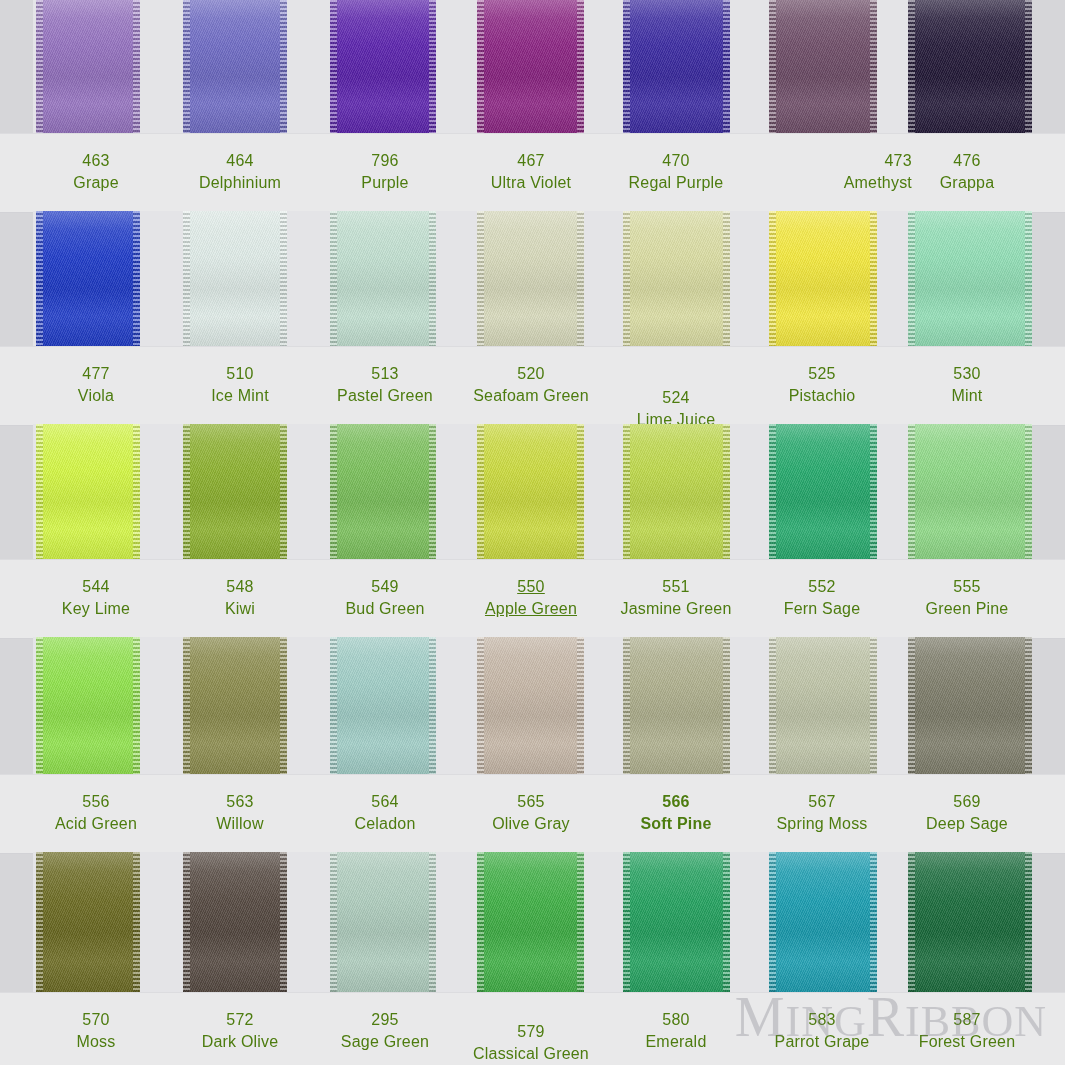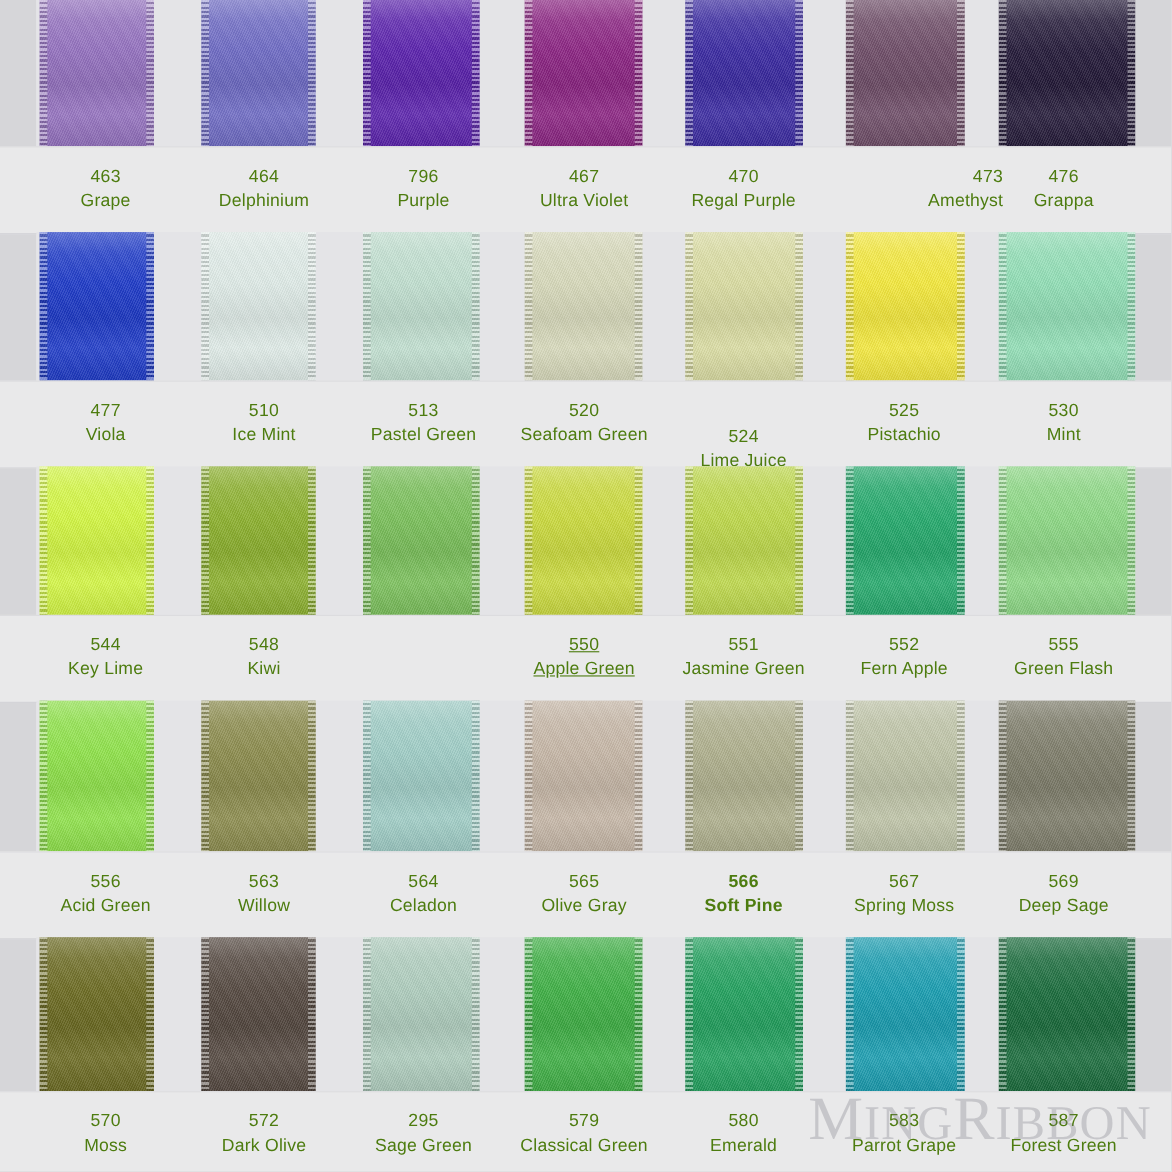--- a/index.html
+++ b/index.html
@@ -313,35 +313,39 @@
       </div>
       <div class="label-band" style="top: 559px; height: 78px;">
         <div class="label" style="left: 6px; top: 16px; width: 180px;">
           <span class="code">544</span>
           <span class="name">Key Lime</span>
         </div>
         <div class="label" style="left: 150px; top: 16px; width: 180px;">
           <span class="code">548</span>
           <span class="name">Kiwi</span>
         </div>
+        <div class="label" style="left: 295px; top: 16px; width: 180px;">
+          <span class="code">549</span>
+          <span class="name">Bud Green</span>
+        </div>
         <div class="label" style="left: 441px; top: 16px; width: 180px; text-decoration: underline;">
           <span class="code">550</span>
           <span class="name">Apple Green</span>
         </div>
         <div class="label" style="left: 586px; top: 16px; width: 180px;">
           <span class="code">551</span>
           <span class="name">Jasmine Green</span>
         </div>
         <div class="label" style="left: 732px; top: 16px; width: 180px;">
           <span class="code">552</span>
-          <span class="name">Fern Apple</span>
+          <span class="name">Fern Sage</span>
         </div>
         <div class="label" style="left: 877px; top: 16px; width: 180px;">
           <span class="code">555</span>
-          <span class="name">Green Flash</span>
+          <span class="name">Green Pine</span>
         </div>
       </div>
       <div class="swatch-band" style="top: 637px; height: 137px;">
         <div class="ribbon" title="556 Acid Green" style="left: 3px; width: 104px; background: rgb(142, 224, 74);">
           <div class="weave"></div>
           <div class="sheen"></div>
           <div class="edgeL"></div>
           <div class="edgeR"></div>
         </div>
         <div class="ribbon" title="563 Willow" style="left: 150px; width: 104px; background: rgb(138, 138, 76);">
@@ -461,21 +465,21 @@
           <span class="name">Moss</span>
         </div>
         <div class="label" style="left: 150px; top: 16px; width: 180px;">
           <span class="code">572</span>
           <span class="name">Dark Olive</span>
         </div>
         <div class="label" style="left: 295px; top: 16px; width: 180px;">
           <span class="code">295</span>
           <span class="name">Sage Green</span>
         </div>
-        <div class="label" style="left: 441px; top: 16px; width: 180px;">
+        <div class="label" style="left: 441px; top: 28px; width: 180px;">
           <span class="code">579</span>
           <span class="name">Classical Green</span>
         </div>
         <div class="label" style="left: 586px; top: 16px; width: 180px;">
           <span class="code">580</span>
           <span class="name">Emerald</span>
         </div>
         <div class="label" style="left: 732px; top: 16px; width: 180px;">
           <span class="code">583</span>
           <span class="name">Parrot Grape</span>

